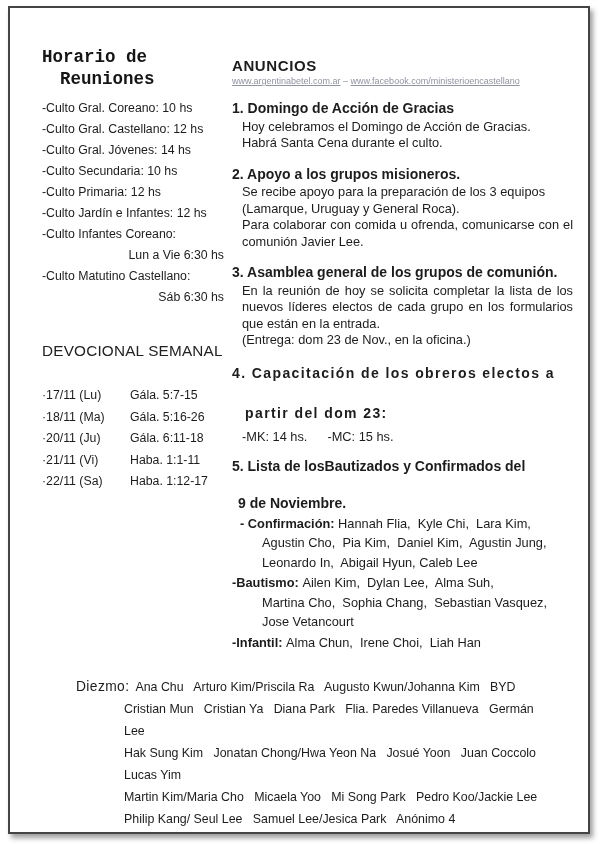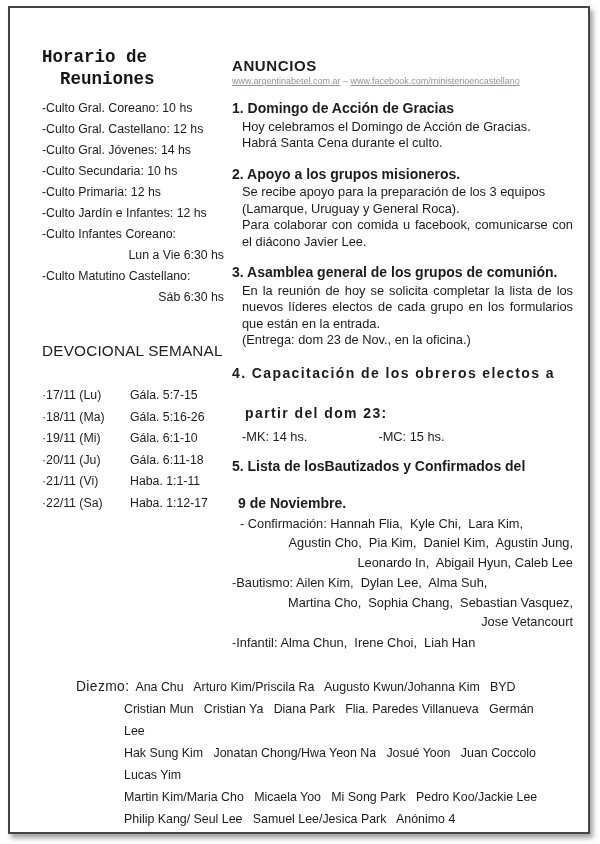--- a/index.html
+++ b/index.html
@@ -40,25 +40,25 @@
   .links{font-size:9px;color:#9093a0;margin-top:2px;white-space:nowrap;}
   .links a{color:#9093a0;text-decoration:underline;cursor:pointer;}
   .sec{margin-top:14px;}
   .sec-head{font-size:14px;font-weight:bold;line-height:17.5px;margin:0;}
   .sec-head.just{text-align:justify;}
   .sec-body{margin:1px 0 0 0;padding-left:10px;font-size:12.8px;line-height:16.5px;}
   .sec-body p{margin:0;}
   .sec-body p.just{text-align:justify;}
   .ls-wide{letter-spacing:1.4px;line-height:20px;}
   .head-ind{padding-left:13px;display:block;margin-top:20px;}
-  .times{display:flex;gap:71px;padding-left:10px;font-size:12.8px;margin-top:6px;}
+  .times{display:flex;gap:20px;padding-left:10px;font-size:12.8px;margin-top:6px;}
   .sec5 .cat{font-size:12.8px;line-height:19.5px;white-space:pre-wrap;}
   .cat-first{padding-left:8px;}
-  .cat-label{font-weight:normal;}
-  .cat-cont{padding-left:30px;white-space:pre-wrap;font-size:12.8px;line-height:19.5px;text-align:right;}
+  .cat-label{font-weight:bold;}
+  .cat-cont{padding-left:30px;white-space:pre-wrap;font-size:12.8px;line-height:19.5px;}
   .cat-block{margin-top:1px;}
 
   
   .ofrendas{padding:0 16px 0 34px;margin-top:24px;}
   .of-title{margin:0;font-size:15px;font-weight:bold;letter-spacing:.5px;}
   .of-block{margin-top:3px;font-size:12.4px;line-height:22px;}
   .of-label{font-weight:normal;font-size:13.8px;letter-spacing:.4px;padding-right:6px;}
   .of-first{white-space:pre-wrap;}
   .of-cont{white-space:pre-wrap;}
   .of-diezmo .of-cont{padding-left:48px;}
@@ -111,24 +111,20 @@
         <div class="devotional-table">
             <div class="dev-row">
             <span class="dev-date">·17/11 (Lu)</span>
             <span class="dev-ref">Gála. 5:7-15</span>
           </div>
             <div class="dev-row">
             <span class="dev-date">·18/11 (Ma)</span>
             <span class="dev-ref">Gála. 5:16-26</span>
           </div>
             <div class="dev-row">
-            <span class="dev-date">·19/11 (Mi)</span>
-            <span class="dev-ref">Gála. 6:1-10</span>
-          </div>
-            <div class="dev-row">
             <span class="dev-date">·20/11 (Ju)</span>
             <span class="dev-ref">Gála. 6:11-18</span>
           </div>
             <div class="dev-row">
             <span class="dev-date">·21/11 (Vi)</span>
             <span class="dev-ref">Haba. 1:1-11</span>
           </div>
             <div class="dev-row">
             <span class="dev-date">·22/11 (Sa)</span>
             <span class="dev-ref">Haba. 1:12-17</span>
@@ -145,21 +141,21 @@
           <div class="sec-body">
             <p>Hoy celebramos el Domingo de Acción de Gracias.</p>
             <p>Habrá Santa Cena durante el culto.</p>
           </div>
         </section>
 
         <section class="sec">
           <h3 class="sec-head">2. Apoyo a los grupos misioneros.</h3>
           <div class="sec-body">
             <p>Se recibe apoyo para la preparación de los 3 equipos (Lamarque, Uruguay y General Roca).</p>
-            <p class="just">Para colaborar con comida u facebook, comunicarse con el diácono Javier Lee.</p>
+            <p class="just">Para colaborar con comida u ofrenda, comunicarse con el comunión Javier Lee.</p>
           </div>
         </section>
 
         <section class="sec">
           <h3 class="sec-head just">3. Asamblea general de los grupos de comunión.</h3>
           <div class="sec-body">
             <p class="just">En la reunión de hoy se solicita completar la lista de los nuevos líderes electos de cada grupo en los formularios que están en la entrada.</p>
             <p>(Entrega: dom 23 de Nov., en la oficina.)</p>
           </div>
         </section>

